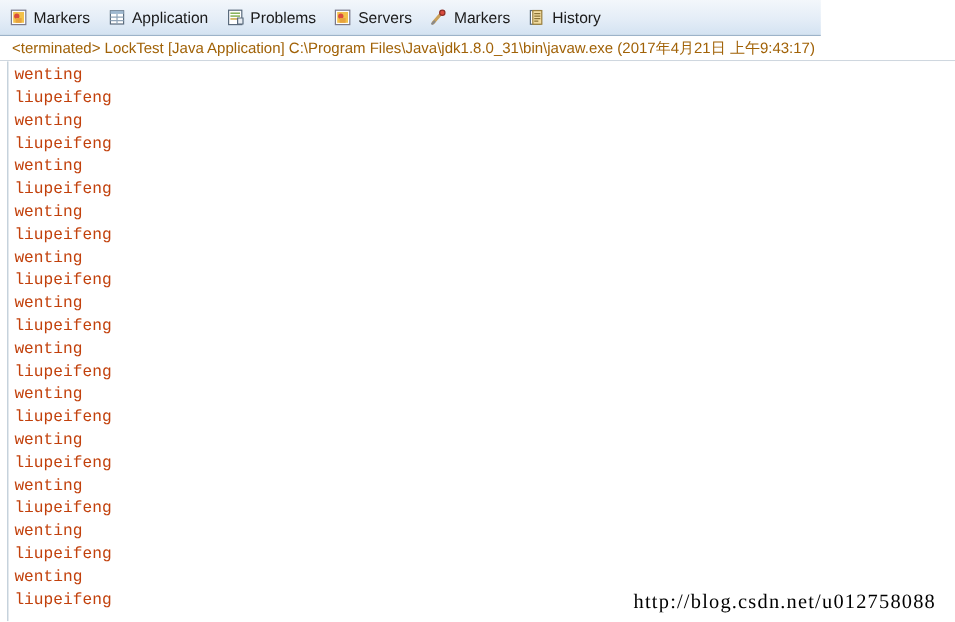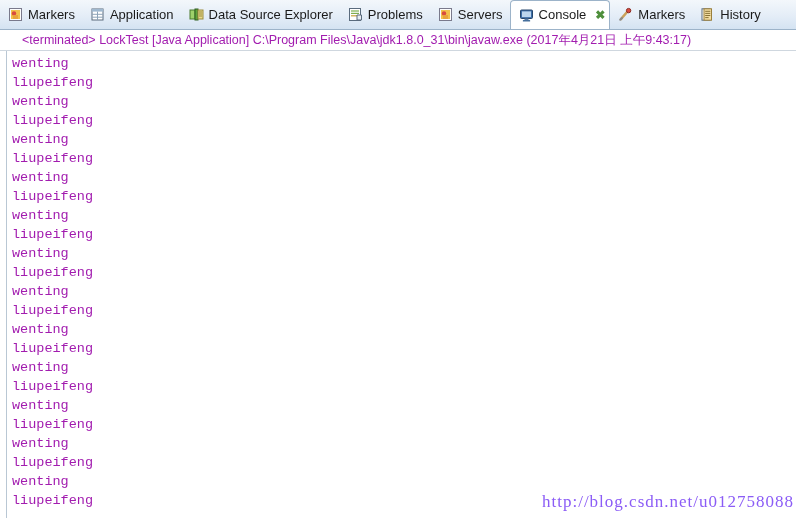--- a/index.html
+++ b/index.html
@@ -16,21 +16,21 @@
     height: 518px;
     overflow: hidden;
     background: #ffffff;
   }
 
   
   .tabbar {
     position: absolute;
     left: 0;
     top: 0;
-    width: 796px;
+    width: 684px;
     height: 30px;
     background: linear-gradient(to bottom, #f3f7fb 0%, #e4edf7 55%, #d4e3f2 100%);
     border-bottom: 1px solid #9cb3c9;
     box-sizing: border-box;
     display: flex;
     align-items: flex-start;
     white-space: nowrap;
     overflow: hidden;
   }
   .tab {
@@ -81,23 +81,23 @@
   .launchline {
     position: absolute;
     left: 0;
     top: 30px;
     width: 796px;
     height: 21px;
     box-sizing: border-box;
     background: #ffffff;
     border-bottom: 1px solid #cfd7df;
     font-size: 12.5px;
-    color: #a21caf;
+    color: #a16207;
     line-height: 20px;
-    padding-left: 22px;
+    padding-left: 10px;
     white-space: nowrap;
     overflow: hidden;
   }
 
   
   .console {
     position: absolute;
     left: 0;
     top: 51px;
     width: 796px;
@@ -116,37 +116,37 @@
     border-right: 1px solid #b9c7d4;
     box-sizing: border-box;
   }
   .console-lines {
     position: absolute;
     left: 12px;
     top: 3px;
     right: 0;
     font-family: "Liberation Mono", "DejaVu Sans Mono", monospace;
     font-size: 13.5px;
-    color: #a21caf;
+    color: #c2410c;
   }
   .cline {
     height: 19px;
     line-height: 19px;
     white-space: pre;
   }
 
   
   .watermark {
     position: absolute;
-    right: 2px;
+    right: 16px;
     bottom: 6px;
     font-family: "Liberation Serif", serif;
     font-size: 17px;
     letter-spacing: 1px;
-    color: #8b5cf6;
+    color: #000000;
     user-select: none;
     white-space: nowrap;
   }
 </style>
 </head>
 <body>
 
 <div class="app">
 
   <div class="tabbar">
@@ -170,33 +170,20 @@
           <rect x="2" y="2" width="11" height="2.6" fill="#9fb8cf"></rect>
           <line x1="7.5" y1="4.6" x2="7.5" y2="13" stroke="#8fa4b8"></line>
           <line x1="2" y1="7.3" x2="13" y2="7.3" stroke="#8fa4b8"></line>
           <line x1="2" y1="10.2" x2="13" y2="10.2" stroke="#8fa4b8"></line>
         </svg>
       </span>
       <span class="tab-label">Application</span>
     </div>
 
 
-    <div class="tab">
-      <span class="ic">
-        <svg width="15" height="15" viewBox="0 0 15 15">
-          <rect x="1" y="3" width="5" height="9" fill="#9ed16a" stroke="#4a7a2e"></rect>
-          <rect x="6" y="2" width="3" height="11" fill="#5fa33a" stroke="#2f5f20"></rect>
-          <rect x="9" y="3" width="5" height="9" fill="#e8d98a" stroke="#9a8b3c"></rect>
-          <line x1="10" y1="5" x2="13" y2="5" stroke="#9a8b3c"></line>
-          <line x1="10" y1="7" x2="13" y2="7" stroke="#9a8b3c"></line>
-          <line x1="10" y1="9" x2="13" y2="9" stroke="#9a8b3c"></line>
-        </svg>
-      </span>
-      <span class="tab-label">Data Source Explorer</span>
-    </div>
 
     <div class="tab">
       <span class="ic">
         <svg width="15" height="15" viewBox="0 0 15 15">
           <rect x="1.5" y="1.5" width="11" height="12" fill="#ffffff" stroke="#5a6b7d"></rect>
           <rect x="3" y="3.4" width="8" height="1.2" fill="#7fae4f"></rect>
           <rect x="3" y="5.8" width="8" height="1.2" fill="#7fae4f"></rect>
           <rect x="3" y="8.2" width="6" height="1.2" fill="#c7a33d"></rect>
           <path d="M9 8 l4.5 0 0 5 -4.5 0 z" fill="#e8edf3" stroke="#5a6b7d"></path>
         </svg>
@@ -209,32 +196,20 @@
         <svg width="15" height="15" viewBox="0 0 15 15">
           <rect x="1.5" y="1.5" width="12" height="12" fill="#fdfdfd" stroke="#7a7a8c"></rect>
           <rect x="3" y="3" width="9" height="9" fill="#f2c14b"></rect>
           <circle cx="6" cy="6.5" r="2.2" fill="#d94b3e"></circle>
           <rect x="5" y="8" width="5" height="4" fill="#e8a33d"></rect>
         </svg>
       </span>
       <span class="tab-label">Servers</span>
     </div>
 
-    <div class="tab active">
-      <span class="ic">
-        <svg width="15" height="15" viewBox="0 0 15 15">
-          <rect x="1.5" y="2" width="12" height="8.5" rx="1" fill="#3f6fa8" stroke="#24456b"></rect>
-          <rect x="3" y="3.4" width="9" height="5.7" fill="#bcd6ee"></rect>
-          <rect x="5.5" y="10.5" width="4" height="1.6" fill="#5a7fa8"></rect>
-          <rect x="3.8" y="12.1" width="7.4" height="1.4" rx="0.6" fill="#466f9c"></rect>
-        </svg>
-      </span>
-      <span class="tab-label">Console</span>
-      <span class="tab-close">✖</span>
-    </div>
 
     <div class="tab">
       <span class="ic">
         <svg width="15" height="15" viewBox="0 0 15 15">
           <line x1="3" y1="12" x2="9.5" y2="4.5" stroke="#caa15a" stroke-width="2.6" stroke-linecap="round"></line>
           <line x1="2.2" y1="12.8" x2="4" y2="11" stroke="#8a8a8a" stroke-width="2" stroke-linecap="round"></line>
           <circle cx="10.6" cy="3.6" r="2.2" fill="#d94b3e" stroke="#8c2e26"></circle>
         </svg>
       </span>
       <span class="tab-label">Markers</span>

